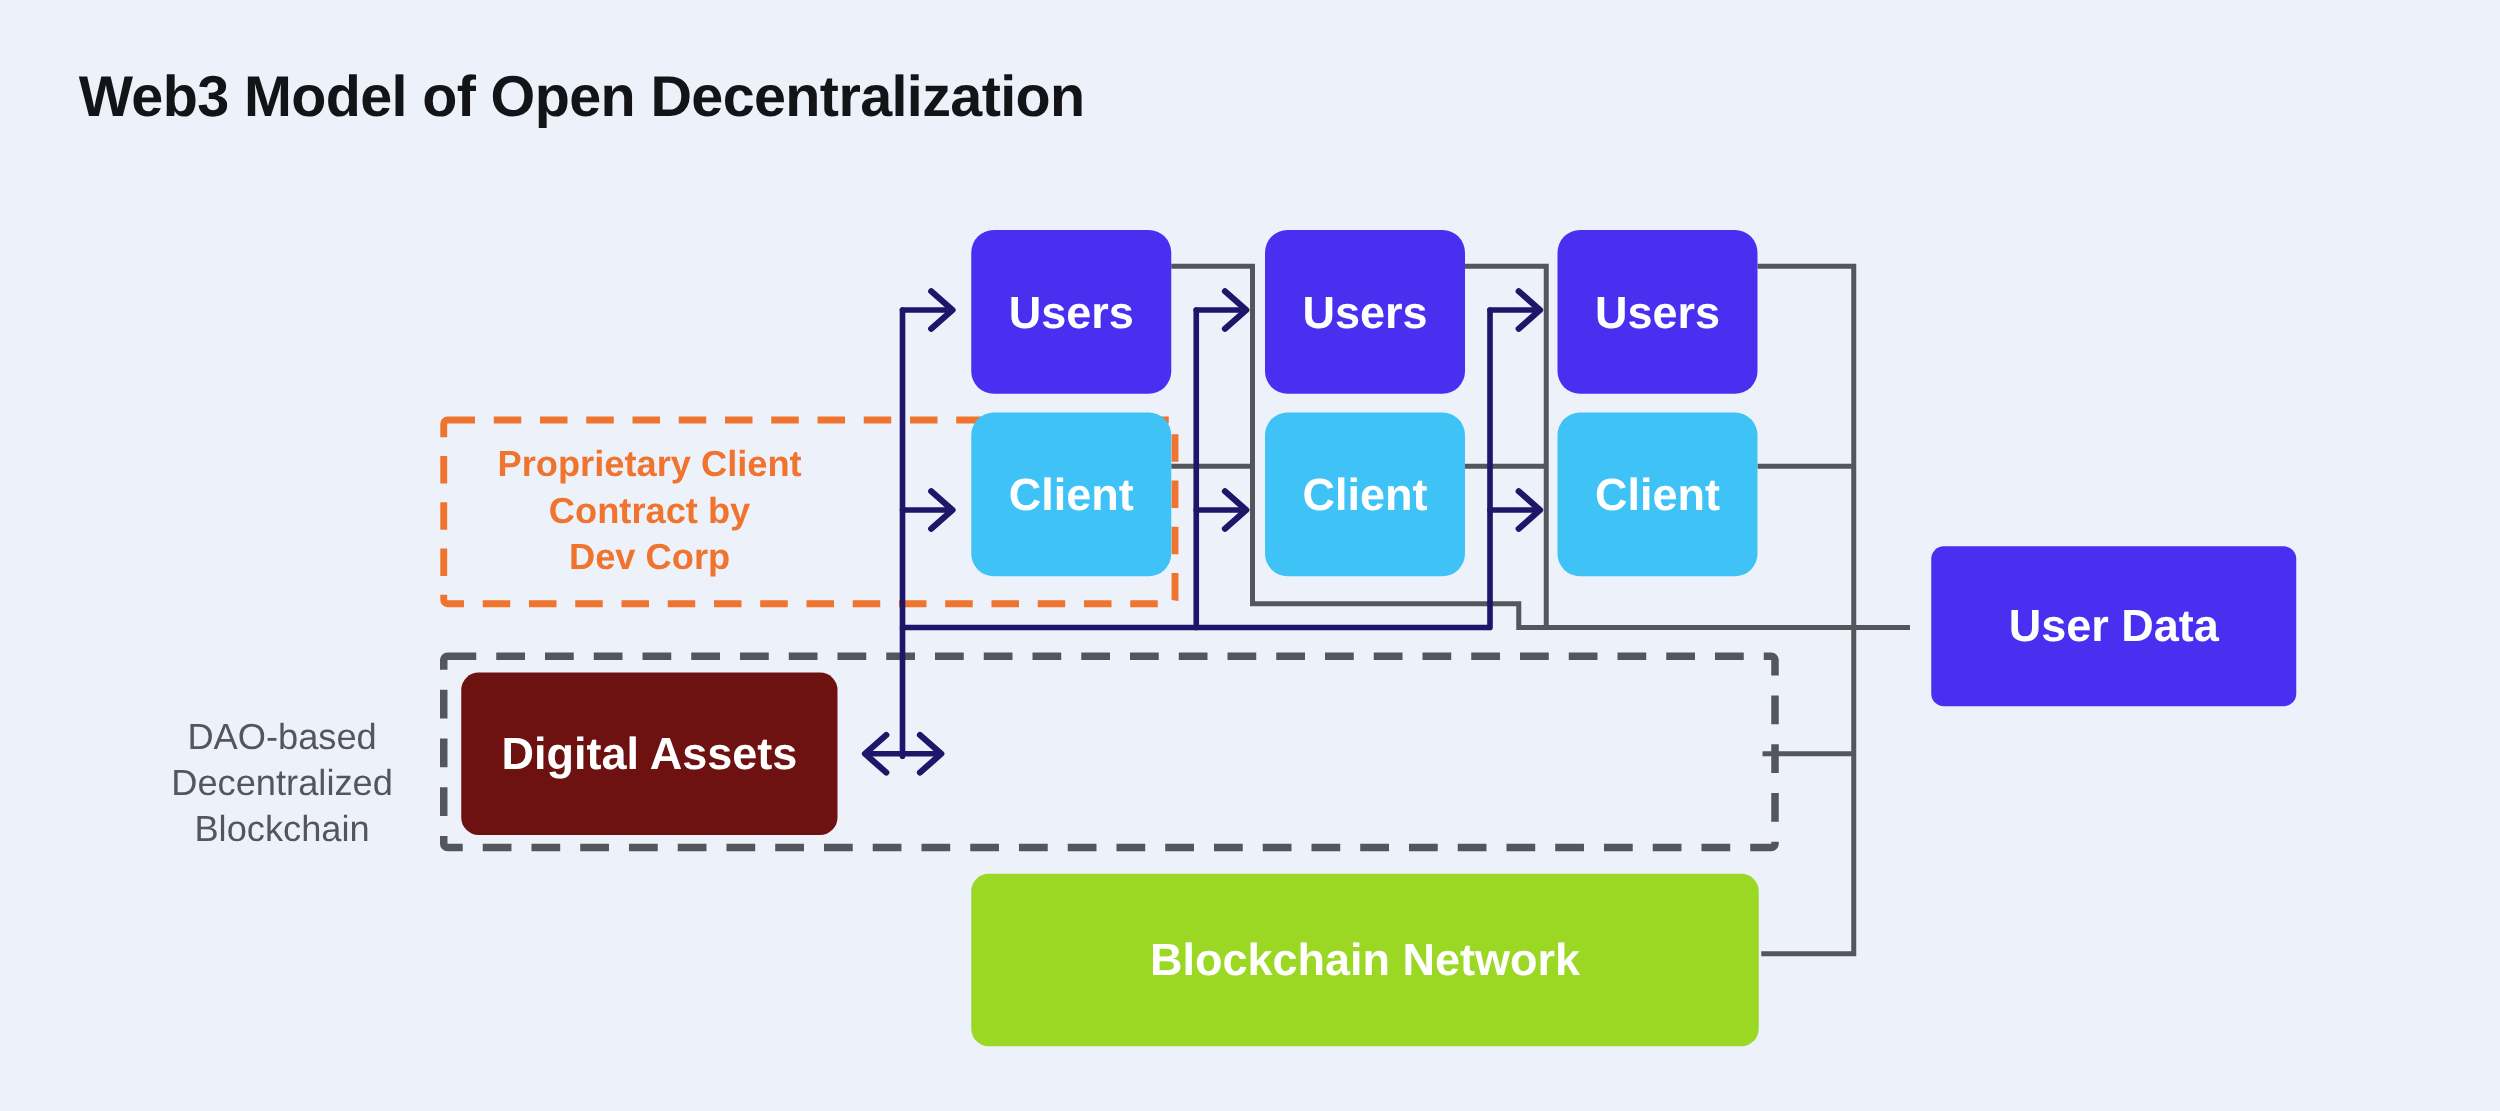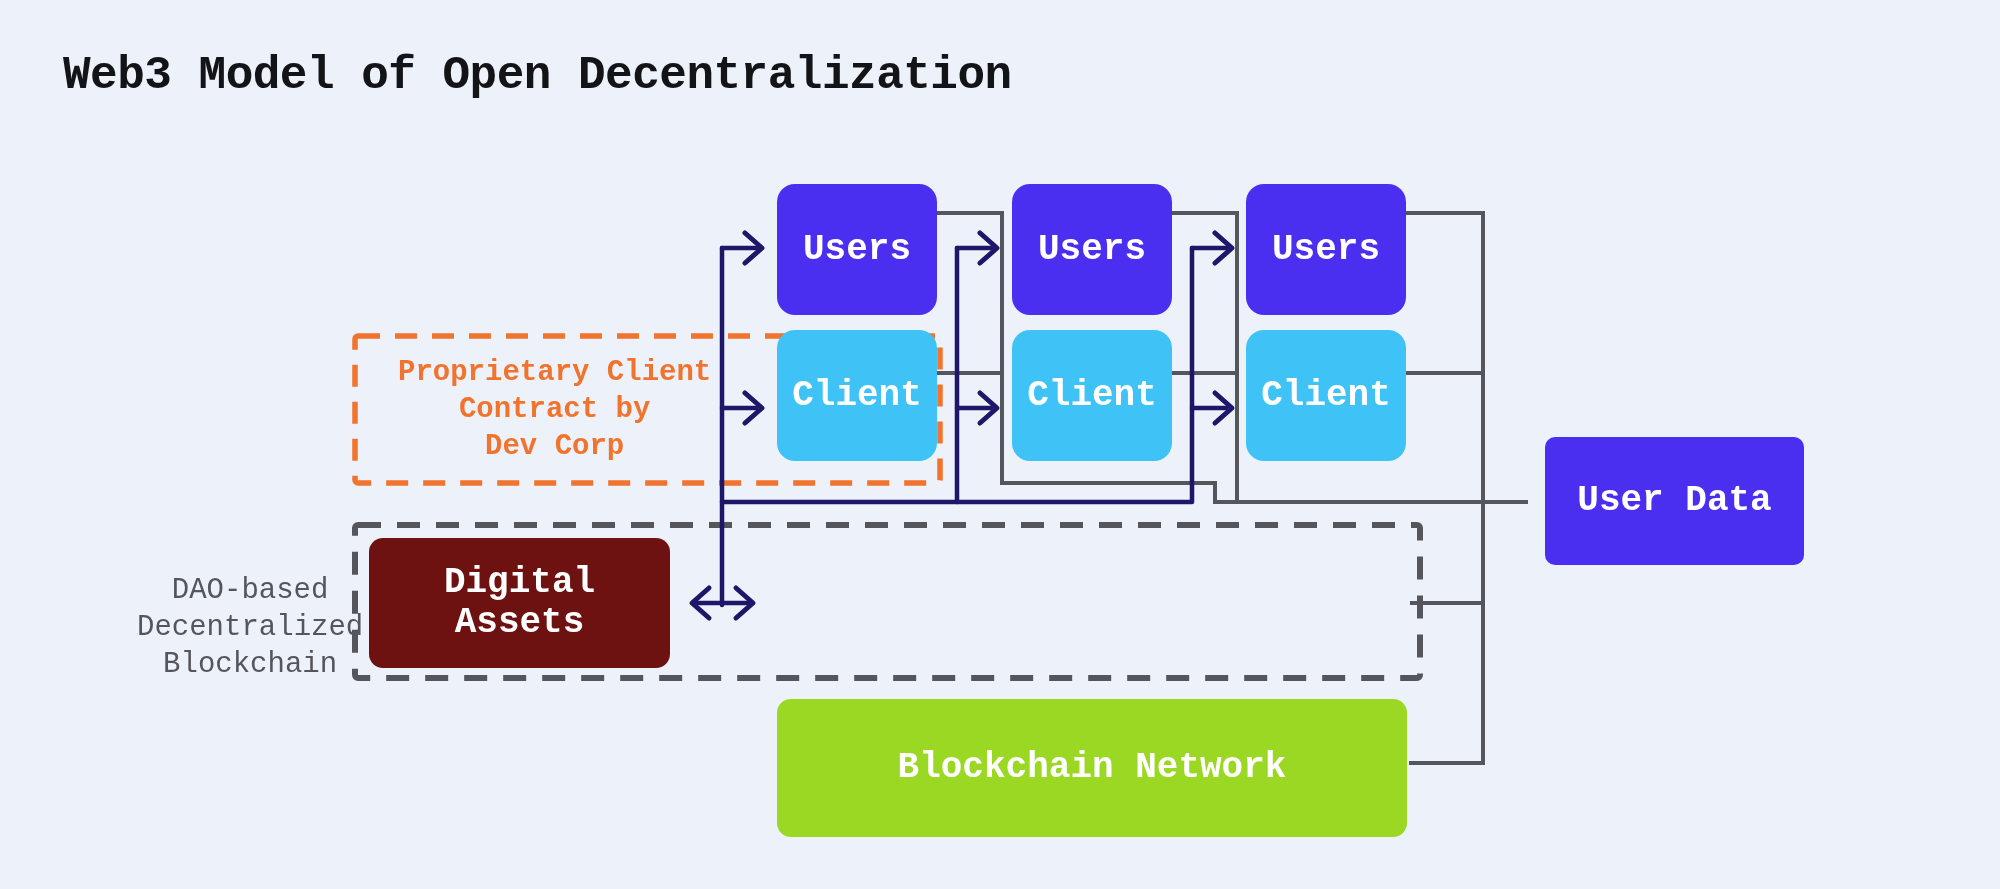--- a/index.html
+++ b/index.html
@@ -1,39 +1,39 @@
 <!DOCTYPE html>
 <html style="--bg: #edf2fa; --purple: #4a2ff0; --cyan: #3fc3f7; --maroon: #6e1111; --navybox: #140c96; --green: #9ad824; --orange: #f0732e; --linenavy: #1d1669; --linegray: #55565c; --labelgray: #55565c;"><head>
 <meta charset="utf-8">
 <style>
   html,body{margin:0;padding:0;background:#edf2fa;}
   #canvas{
     position:relative;width:2000px;height:889px;
     background:var(--bg,#edf2fa);
-    font-family:Liberation Mono, monospace;
+    font-family:Liberation Sans, sans-serif;
     overflow:hidden;
   }
   #page-title{
     position:absolute;left:63px;top:50px;
     font-size:46px;font-weight:700;color:#131417;letter-spacing:-.5px;
   }
   .node{
     position:absolute;display:flex;align-items:center;justify-content:center;
     color:#ffffff;font-weight:700;font-size:36px;text-align:center;
     line-height:40px;white-space:pre-line;
   }
   .users{left:0;top:184px;width:160px;height:131px;background:var(--purple,#4a2ff0);border-radius:18px;}
   .client{left:0;top:330px;width:160px;height:131px;background:var(--cyan,#3fc3f7);border-radius:18px;}
   #users-1,#client-1{left:777px;}
   #users-2,#client-2{left:1012px;}
   #users-3,#client-3{left:1246px;}
   #digital-assets{left:369px;top:538px;width:301px;height:130px;background:var(--maroon,#6e1111);border-radius:14px;}
   #composable{left:778px;top:538px;width:629px;height:128px;background:var(--navybox,#140c96);border-radius:14px;}
   #blockchain{left:777px;top:699px;width:630px;height:138px;background:var(--green,#9ad824);border-radius:14px;}
-  #user-data{left:1545px;top:437px;width:259px;height:128px;background:var(--purple,#4a2ff0);border-radius:10px;}
+  #user-data{left:1545px;top:437px;width:292px;height:128px;background:var(--purple,#4a2ff0);border-radius:10px;}
   .anno{position:absolute;font-size:29px;line-height:37px;text-align:center;}
   #proprietary-label{left:398px;top:354px;color:var(--orange,#f0732e);font-weight:700;}
   #dao-label{left:137px;top:524px;color:var(--labelgray,#55565c);font-weight:400;margin-top:48px;}
   #connector-layer{position:absolute;left:0;top:0;}
   .gline{stroke:var(--linegray,#55565c);stroke-width:4;fill:none;}
   .nline{stroke:var(--linenavy,#1d1669);stroke-width:4.5;fill:none;stroke-linecap:round;stroke-linejoin:round;}
   .nhead{stroke:var(--linenavy,#1d1669);stroke-width:5;fill:none;stroke-linecap:round;stroke-linejoin:round;}
   .dash-orange{stroke:var(--orange,#f0732e);stroke-width:5.5;fill:none;stroke-dasharray:22 15;}
   .dash-gray{stroke:var(--linegray,#55565c);stroke-width:6;fill:none;stroke-dasharray:23 16;}
 </style>

